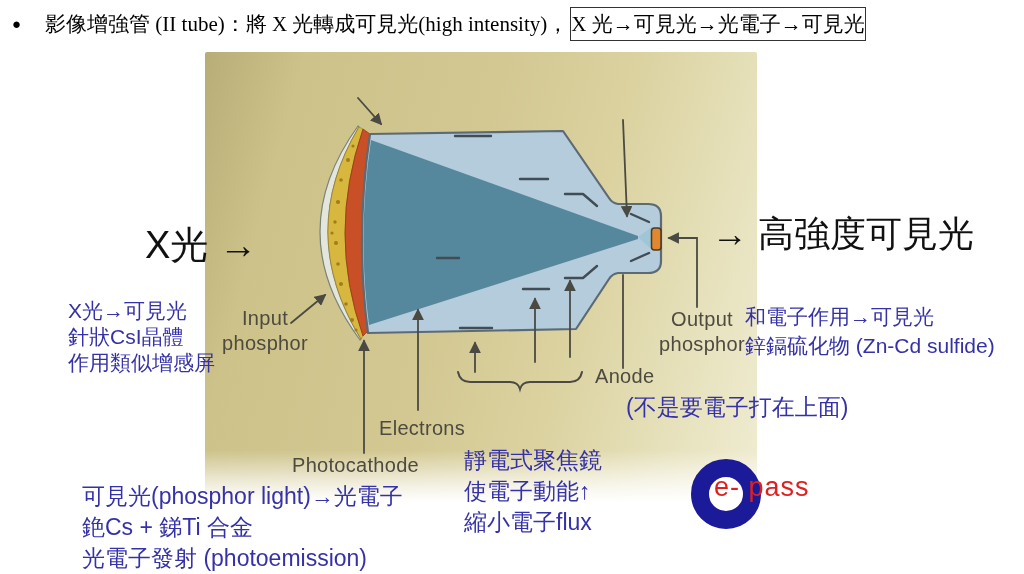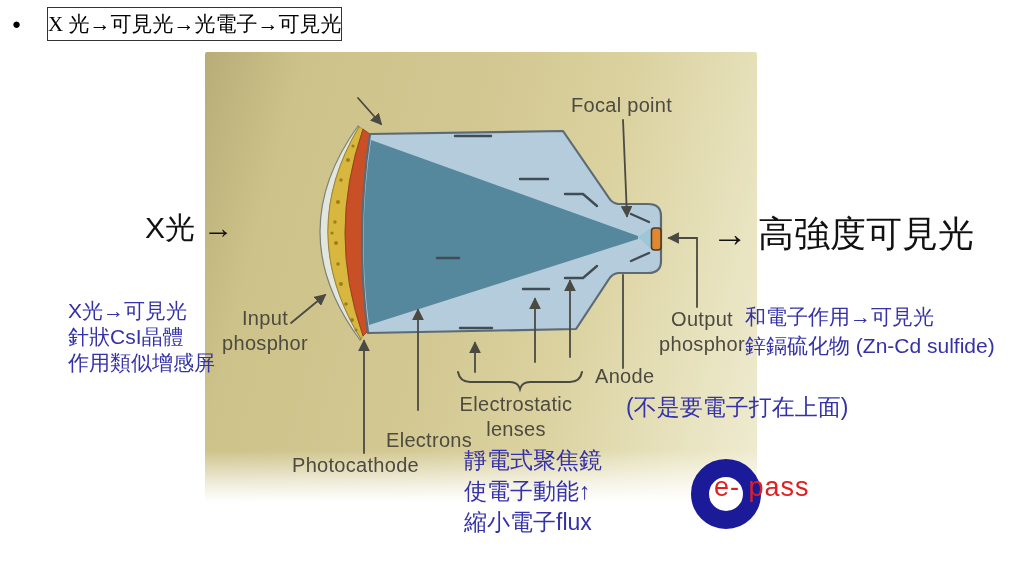--- a/index.html
+++ b/index.html
@@ -50,20 +50,21 @@
     letter-spacing:1px;white-space:nowrap;
   }
 </style>
 </head>
 <body>
 
 <div id="stage">
 
   <div id="header">
     <span class="bullet">●</span>
+    <span>影像增強管 (II tube)：將 X 光轉成可見光(high intensity)，</span>
     <span class="boxed">X 光→可見光→光電子→可見光</span>
   </div>
 
   <div id="photo"></div>
 
   <svg id="tube-svg" viewBox="0 0 552 450">
     <defs>
       <marker id="ah" viewBox="0 0 10 10" refX="8.5" refY="5" markerWidth="6.5" markerHeight="6.5" orient="auto-start-reverse">
         <path d="M0,0 L10,5 L0,10 z" fill="#4a4a42"></path>
       </marker>
@@ -120,38 +121,33 @@
       <path d="M159,401 L159,289" marker-end="url(#ah)"></path>
       <path d="M213,358 L213,258" marker-end="url(#ah)"></path>
       <path d="M270,320 L270,291" marker-end="url(#ah)"></path>
       <path d="M330,310 L330,247" marker-end="url(#ah)"></path>
       <path d="M365,305 L365,229" marker-end="url(#ah)"></path>
     </g>
 
     <path d="M253,320 Q255,330 265,330 L305,330 Q313,330 315,337 Q317,330 325,330 L365,330 Q375,330 377,320" stroke="#4a4a42" stroke-width="2" fill="none" stroke-linecap="round"></path>
   </svg>
 
-  <div class="dlabel" style="left:571px;top:93px;">Focal point</div>
   <div class="dlabel center" style="left:221px;top:306px;width:88px;">
     <div>Input</div>
     <div>phosphor</div>
   </div>
   <div class="dlabel center" style="left:654px;top:307px;width:96px;">
     <div>Output</div>
     <div>phosphor</div>
   </div>
   <div class="dlabel" style="left:595px;top:364px;">Anode</div>
-  <div class="dlabel" style="left:379px;top:428px;margin-left:7px;">Electrons</div>
-  <div class="dlabel center" style="left:440px;top:392px;width:152px;">
-    <div>Electrostatic</div>
-    <div>lenses</div>
-  </div>
+  <div class="dlabel" style="left:379px;top:416px;">Electrons</div>
   <div class="dlabel" style="left:292px;top:453px;">Photocathode</div>
 
-  <div class="bigblack" style="left:145px;top:208px;font-size:30px;">X光 →</div>
+  <div class="bigblack" style="left:145px;top:220px;font-size:38px;">X光 →</div>
   <div class="bigblack" style="left:712px;top:210px;font-size:36px;text-align:center;">→ 高強度可見光</div>
 
   <div class="bluenote" style="left:745px;top:302px;font-size:21px;line-height:29px;">
     <div>和電子作用→可見光</div>
     <div>鋅鎘硫化物 (Zn-Cd sulfide)</div>
   </div>
 
   <div class="bluenote" style="left:68px;top:298px;font-size:21px;line-height:26px;">
     <div>X光→可見光</div>
     <div>針狀CsI晶體</div>
@@ -161,17 +157,22 @@
   <div class="bluenote" style="left:626px;top:392px;font-size:23px;line-height:30px;">
     <div>(不是要電子打在上面)</div>
   </div>
 
   <div class="bluenote" style="left:464px;top:445px;font-size:23px;line-height:31px;">
     <div>靜電式聚焦鏡</div>
     <div>使電子動能↑</div>
     <div>縮小電子flux</div>
   </div>
 
+  <div class="bluenote" style="left:82px;top:481px;font-size:23px;line-height:31px;">
+    <div>可見光(phosphor light)→光電子</div>
+    <div>銫Cs + 銻Ti 合金</div>
+    <div>光電子發射 (photoemission)</div>
+  </div>
 
   <div id="donut"></div>
   <div id="epass">e- pass</div>
 
 </div>
 
 </body></html>

